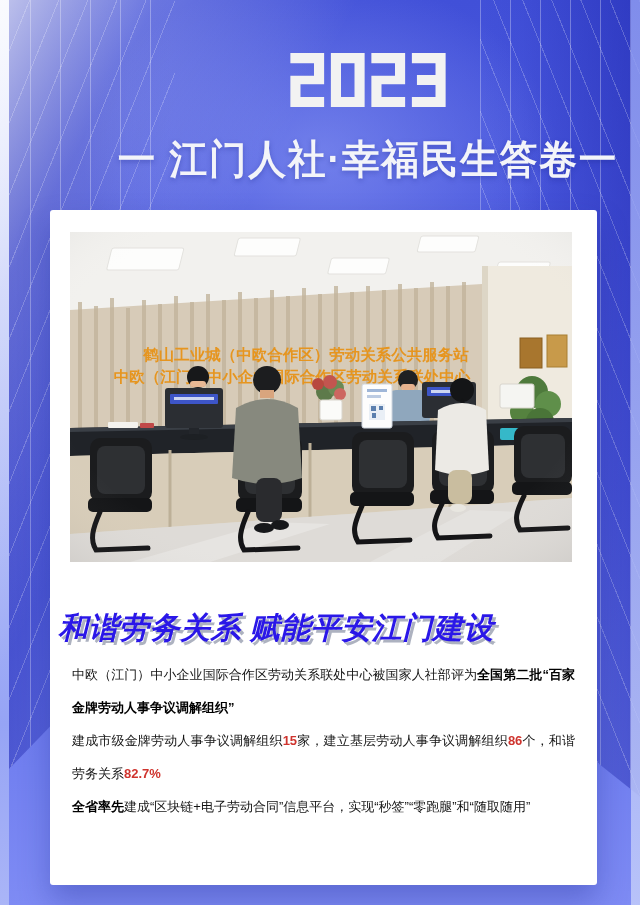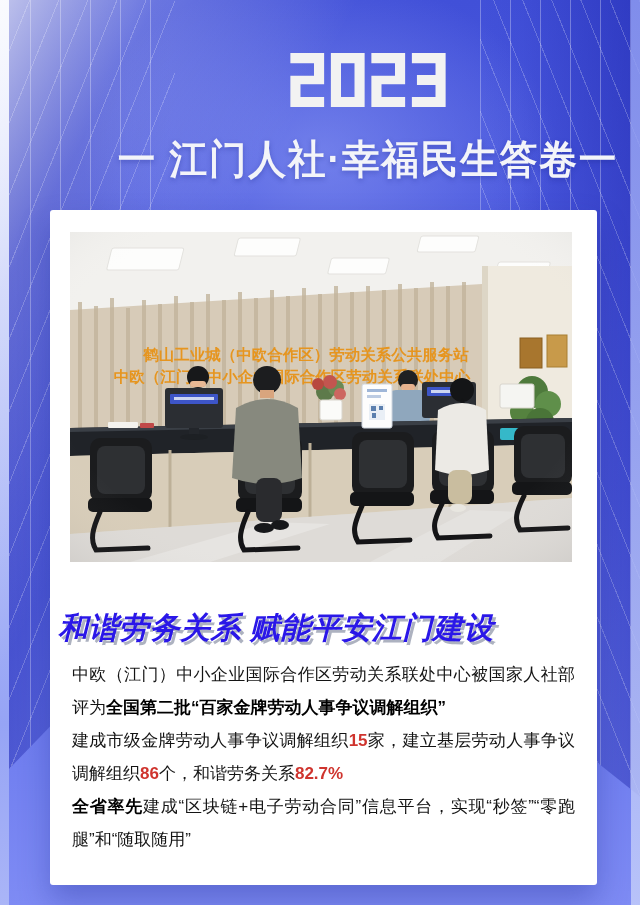--- a/index.html
+++ b/index.html
@@ -65,21 +65,21 @@
     text-align:center; font-size:13px; color:#5f6368; letter-spacing:0.5px;
   }
   .section-heading {
     position:absolute; top:398px; left:0; width:100%;
     text-align:left; font-size:30px; font-weight:800; font-style:italic;
     color:#2a17e8; letter-spacing:0.5px; white-space:nowrap;
     text-shadow:3px 3px 0 rgba(118,126,150,0.60);
     margin-left:8px;
   }
   .article { position:absolute; top:448px; left:22px; width:503px; color:#141414; }
-  .article p { font-size:17px; line-height:33px; text-align:justify; }
+  .article p { font-size:13px; line-height:33px; text-align:justify; }
   .seg-bold { font-weight:700; color:#000; }
   .seg-red  { font-weight:700; }
 </style>
 </head>
 <body>
 
 <div class="stage">
   <div class="wall wall-left"></div>
   <div class="wall wall-right"></div>
   <div class="edge-strip left"></div>

